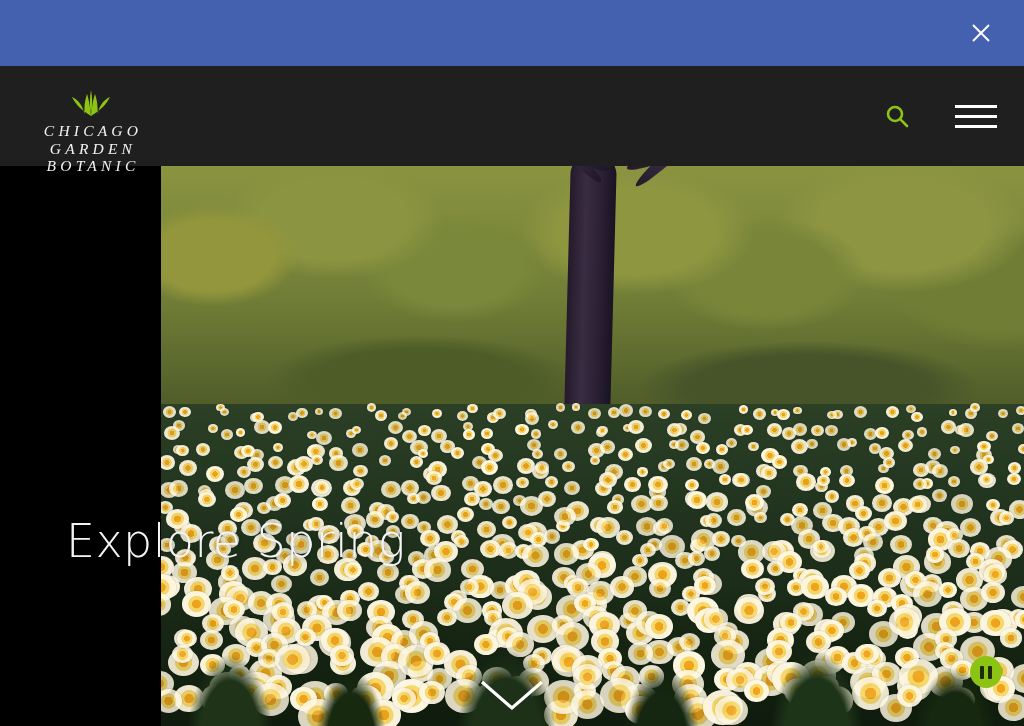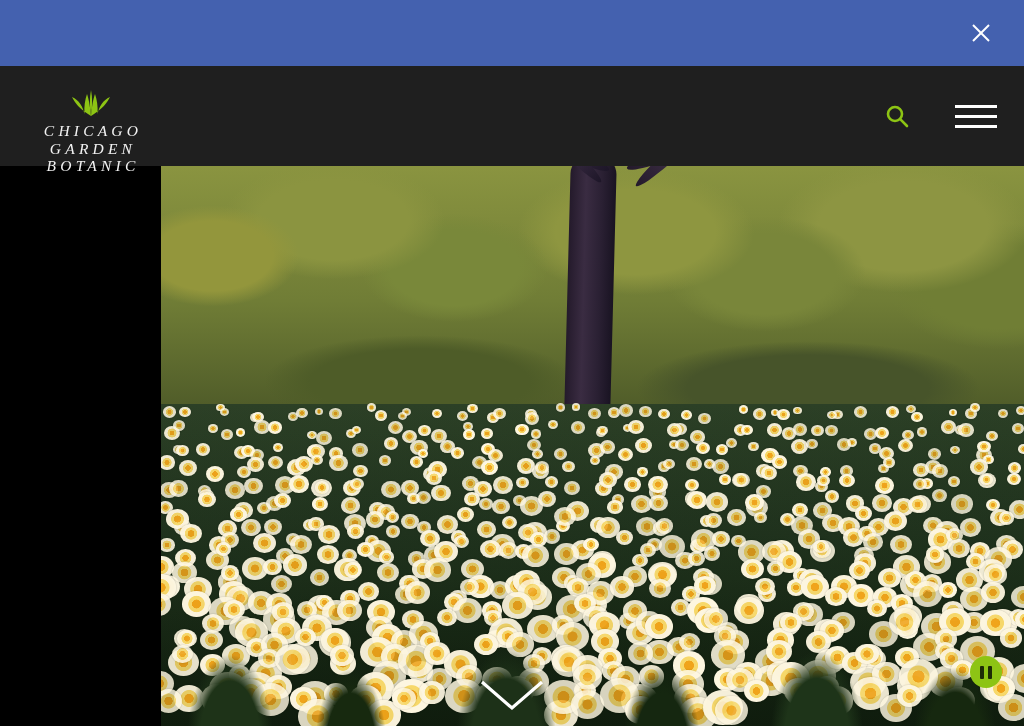--- a/index.html
+++ b/index.html
@@ -876,20 +876,21 @@
           <span class="daff" style="left: 736.448px; top: 280.743px; width: 24.8626px; height: 21.8791px; opacity: 0.93;"></span>
           <span class="daff" style="left: 782.488px; top: 282.884px; width: 31.2632px; height: 27.5116px; opacity: 0.92;"></span>
           <span class="daff" style="left: 826.308px; top: 272.273px; width: 27.8638px; height: 24.5201px; opacity: 1;"></span>
           <span class="daff" style="left: 837.346px; top: 289.703px; width: 30.5373px; height: 26.8728px; opacity: 0.84;"></span>
         </div>
       <div id="field-foliage"></div>
     </div>
   </div>
 
   <div id="hero-caption">
+    <h1 id="hero-title">Explore Spring</h1>
   </div>
 
   <span id="scroll-down">
     <svg width="72" height="36" viewBox="0 0 72 36" aria-hidden="true">
       <polyline points="6,4 36,30 66,4" fill="none" stroke="#ffffff" stroke-width="3.2"></polyline>
     </svg>
   </span>
 
   <button id="pause-button">
     <span class="pause-bar"></span>

